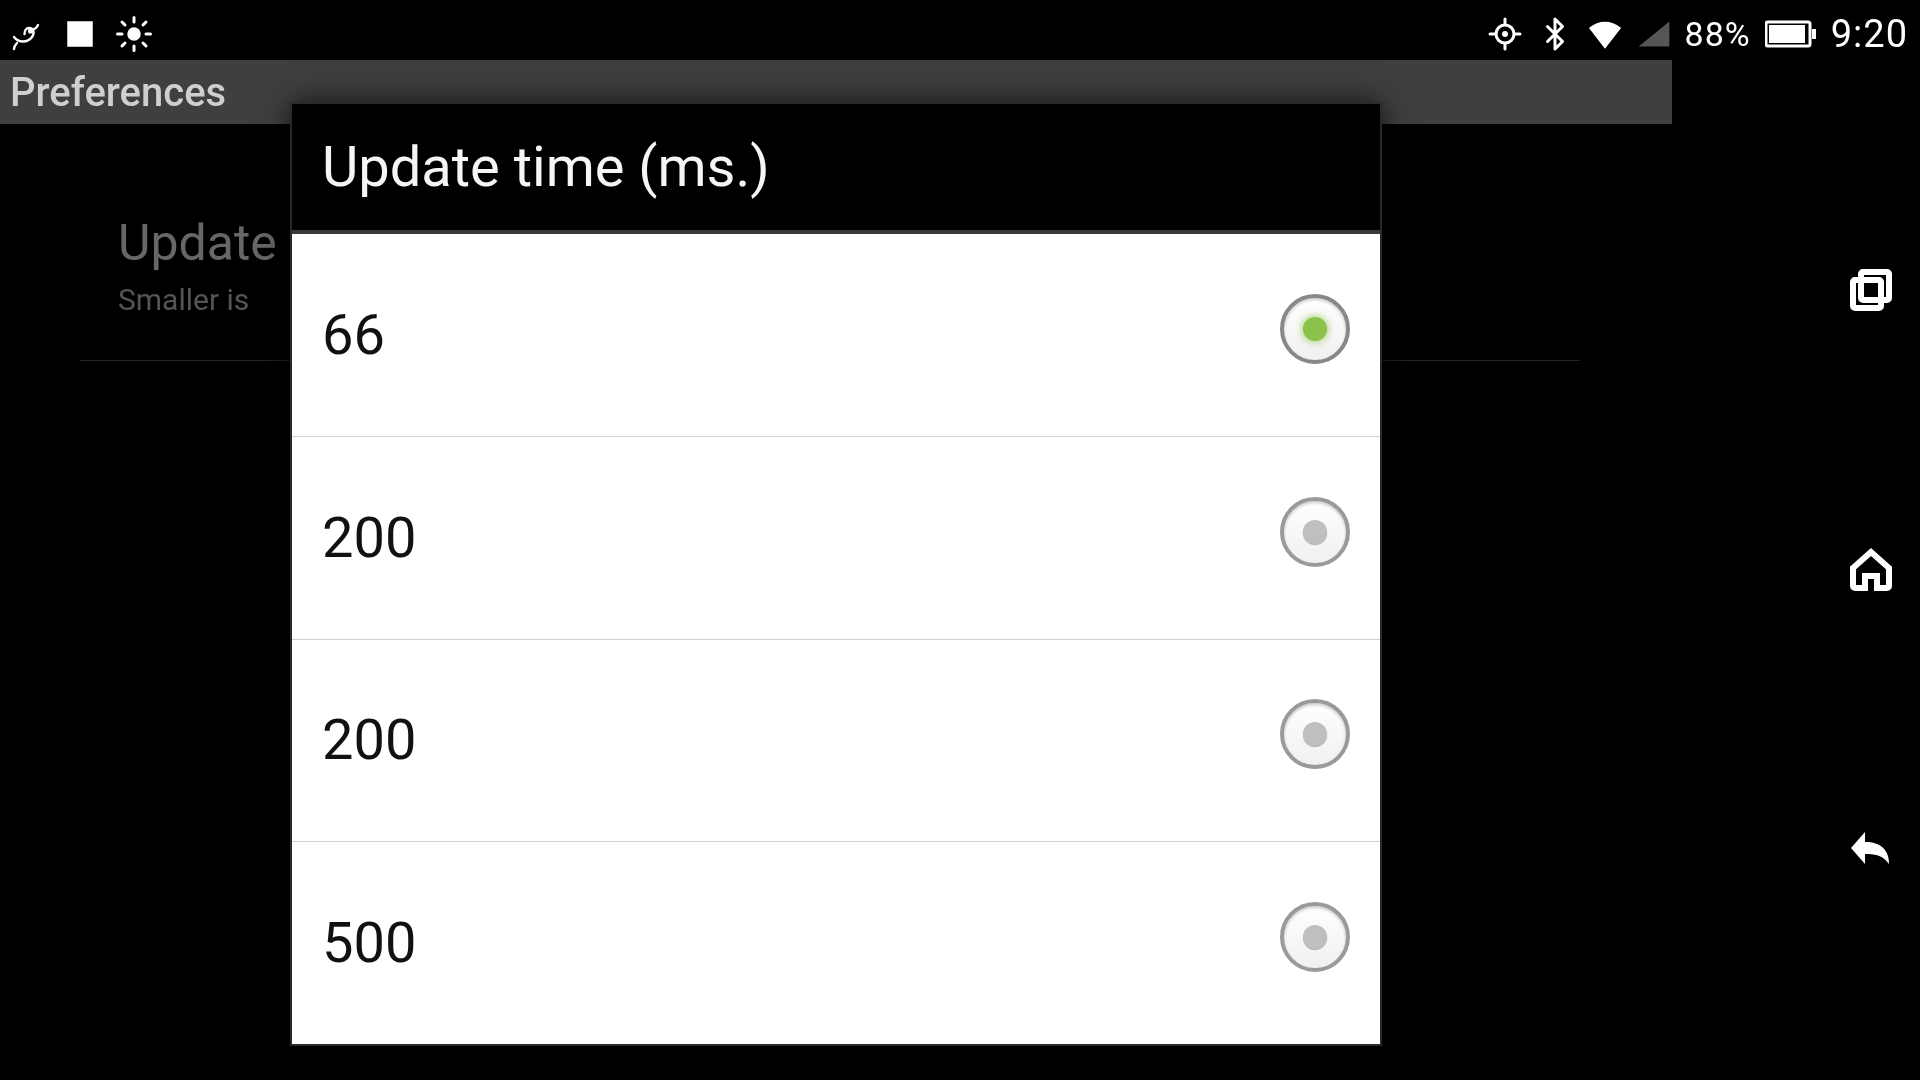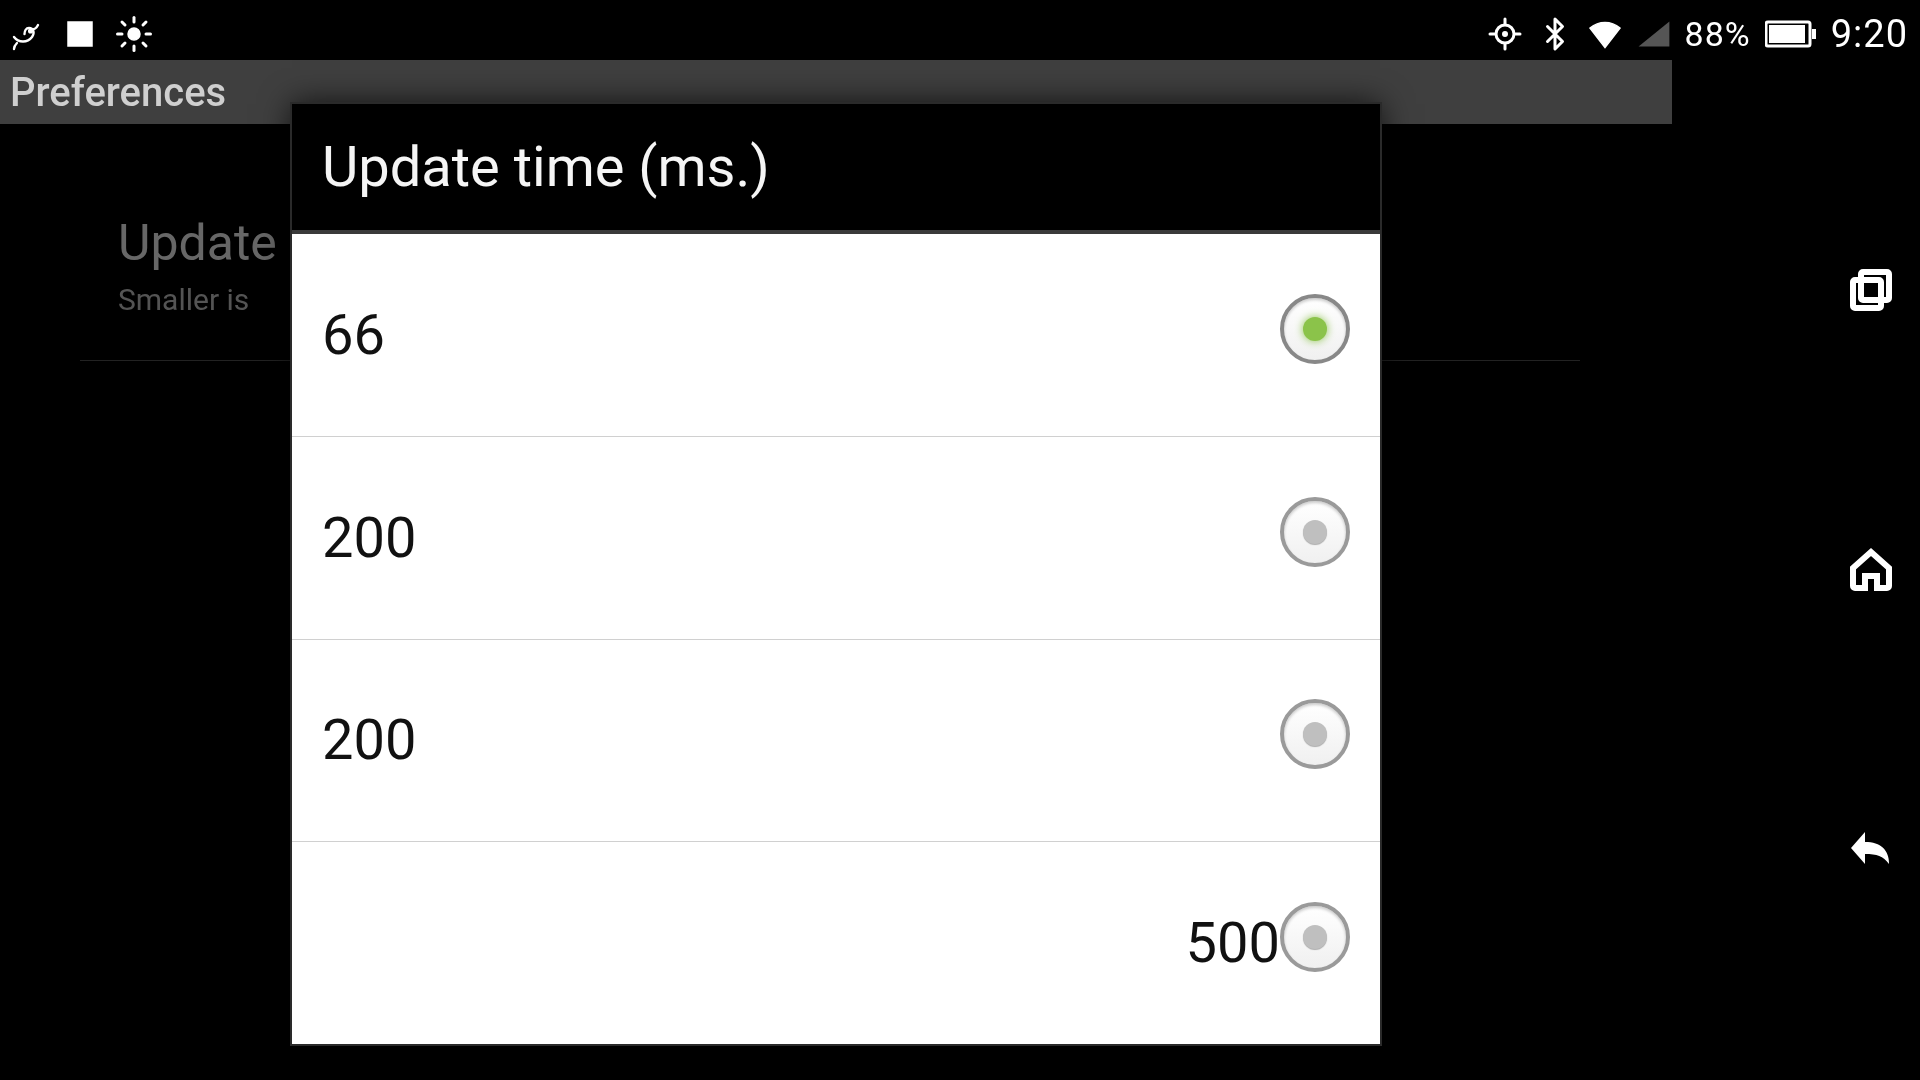--- a/index.html
+++ b/index.html
@@ -61,21 +61,21 @@
     font-size: 56px; font-weight: 400; border-bottom: 4px solid #3a3a3a;
   }
   .dialog-list {
     flex: 1 1 auto; background: #fff; overflow: hidden;
     display: flex; flex-direction: column;
   }
   .option-row {
     flex: 1 1 0; display: flex; align-items: center;
     padding: 0 30px; border-bottom: 1px solid #d0d0d0; cursor: pointer;
   }
-  .option-row:last-child { border-bottom: none; text-align: right; }
+  .option-row:last-child { border-bottom: none; }
   .option-label { font-size: 56px; color: #111; flex: 1; }
   .radio {
     width: 70px; height: 70px; border-radius: 50%;
     border: 4px solid #9a9a9a;
     display: flex; align-items: center; justify-content: center;
     background: linear-gradient(#fff,#f0f0f0);
     box-shadow: inset 0 2px 3px rgba(0,0,0,.2);
     position: relative; top: -6px;
   }
   .radio .dot {

